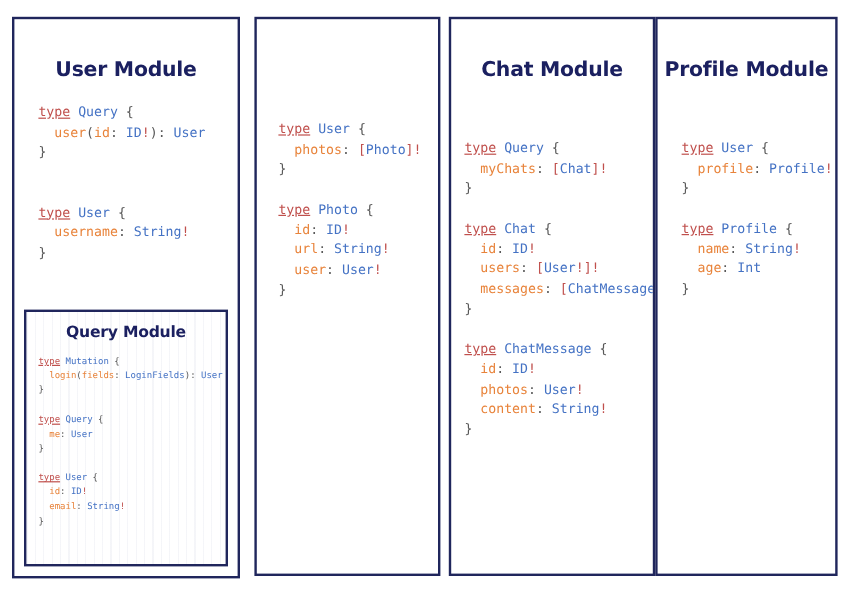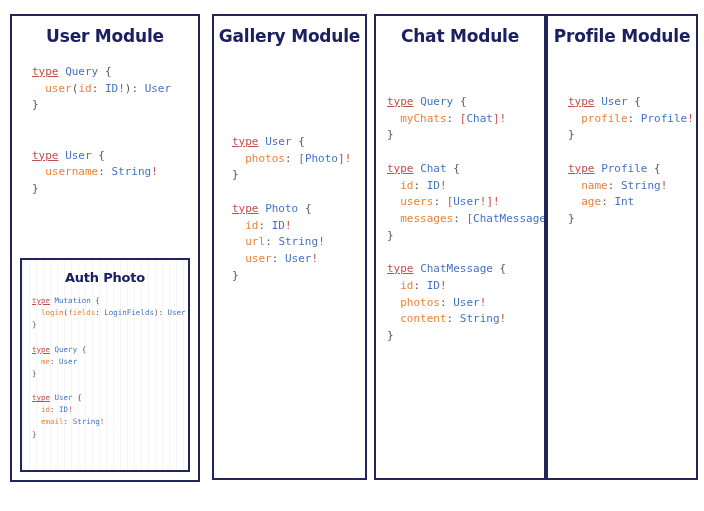--- a/index.html
+++ b/index.html
@@ -30,21 +30,21 @@
   }
 
   .card-title {
     text-align: center;
     font-family: "DejaVu Sans", sans-serif;
     font-weight: bold;
     font-size: 17px;
     letter-spacing: -0.2px;
     color: #1b2060;
     margin: 0;
-    padding: 10px 4px 4px 4px;
+    padding: 32px 4px 4px 4px;
     white-space: nowrap;
   }
 
   .code-block {
     font-family: "DejaVu Sans Mono", monospace;
     font-size: 11px;
     line-height: 1.52;
     white-space: pre;
     color: #4a4a4a;
     margin: 0;
@@ -129,38 +129,37 @@
     <pre class="code-block"><span class="tok-kw">type</span> <span class="tok-type">Query</span> <span class="tok-punc">{</span>
   <span class="tok-field">user</span><span class="tok-punc">(</span><span class="tok-field">id</span><span class="tok-punc">:</span> <span class="tok-type">ID</span><span class="tok-bang">!</span><span class="tok-punc">)</span><span class="tok-punc">:</span> <span class="tok-type">User</span>
 <span class="tok-punc">}</span>
 
 
 <span class="tok-kw">type</span> <span class="tok-type">User</span> <span class="tok-punc">{</span>
   <span class="tok-field">username</span><span class="tok-punc">:</span> <span class="tok-type">String</span><span class="tok-bang">!</span>
 <span class="tok-punc">}</span></pre>
 
     <div class="module-card" id="card-auth">
-      <h2 class="card-title">Auth Photo</h2>
+      <h2 class="card-title">Query Module</h2>
       <pre class="code-block"><span class="tok-kw">type</span> <span class="tok-type">Mutation</span> <span class="tok-punc">{</span>
   <span class="tok-field">login</span><span class="tok-punc">(</span><span class="tok-field">fields</span><span class="tok-punc">:</span> <span class="tok-type">LoginFields</span><span class="tok-punc">)</span><span class="tok-punc">:</span> <span class="tok-type">User</span>
 <span class="tok-punc">}</span>
 
 <span class="tok-kw">type</span> <span class="tok-type">Query</span> <span class="tok-punc">{</span>
   <span class="tok-field">me</span><span class="tok-punc">:</span> <span class="tok-type">User</span>
 <span class="tok-punc">}</span>
 
 <span class="tok-kw">type</span> <span class="tok-type">User</span> <span class="tok-punc">{</span>
   <span class="tok-field">id</span><span class="tok-punc">:</span> <span class="tok-type">ID</span><span class="tok-bang">!</span>
   <span class="tok-field">email</span><span class="tok-punc">:</span> <span class="tok-type">String</span><span class="tok-bang">!</span>
 <span class="tok-punc">}</span></pre>
     </div>
   </div>
 
   <div class="module-card" id="card-gallery">
-    <h2 class="card-title">Gallery Module</h2>
     <pre class="code-block"><span class="tok-kw">type</span> <span class="tok-type">User</span> <span class="tok-punc">{</span>
   <span class="tok-field">photos</span><span class="tok-punc">:</span> <span class="tok-bang">[</span><span class="tok-type">Photo</span><span class="tok-bang">]</span><span class="tok-bang">!</span>
 <span class="tok-punc">}</span>
 
 <span class="tok-kw">type</span> <span class="tok-type">Photo</span> <span class="tok-punc">{</span>
   <span class="tok-field">id</span><span class="tok-punc">:</span> <span class="tok-type">ID</span><span class="tok-bang">!</span>
   <span class="tok-field">url</span><span class="tok-punc">:</span> <span class="tok-type">String</span><span class="tok-bang">!</span>
   <span class="tok-field">user</span><span class="tok-punc">:</span> <span class="tok-type">User</span><span class="tok-bang">!</span>
 <span class="tok-punc">}</span></pre>
   </div>

